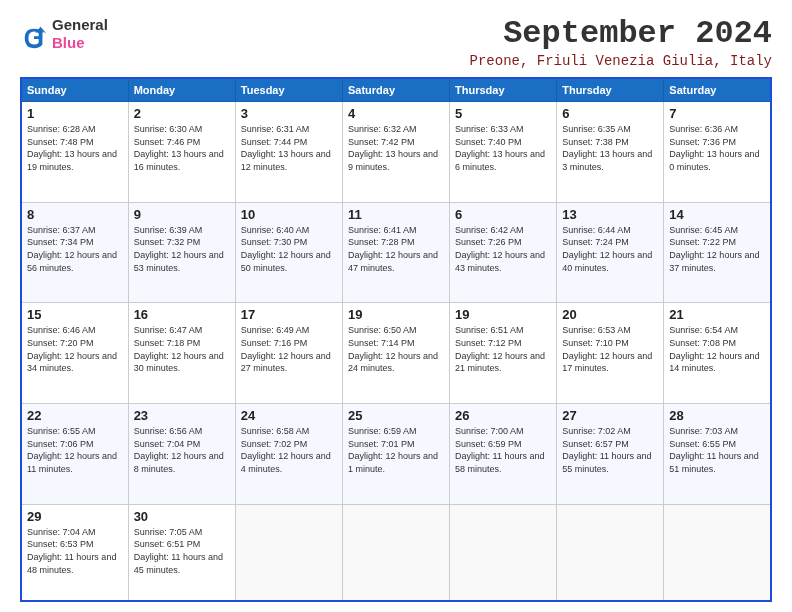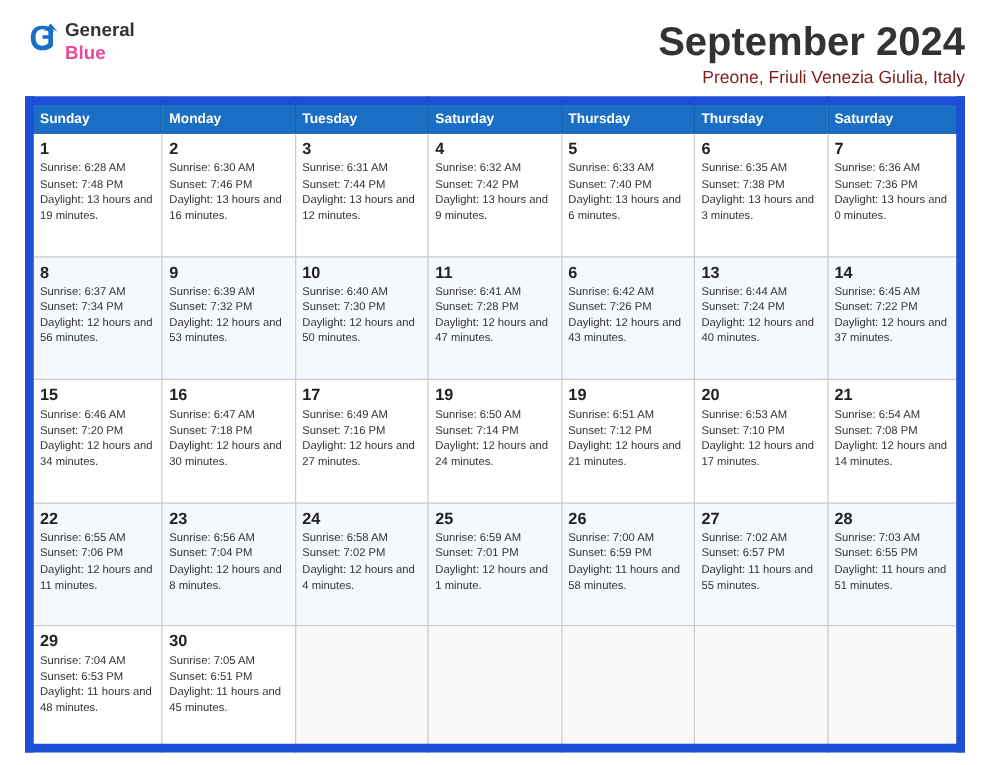--- a/index.html
+++ b/index.html
@@ -18,50 +18,51 @@
       flex-direction: column;
     }
     .header {
       display: flex;
       justify-content: space-between;
       align-items: flex-start;
       margin-bottom: 8px;
     }
     .logo {
       display: flex;
-      align-items: flex-start;
+      align-items: flex-end;
       gap: 4px;
     }
     .logo-text {
       font-size: 15px;
       font-weight: bold;
       color: #333;
       line-height: 1.2;
     }
     .logo-icon {
       width: 28px;
       height: 28px;
     }
     .title-section {
       text-align: right;
+      font-family: Liberation Mono, monospace;
     }
     .main-title {
       font-size: 32px;
       font-weight: bold;
       color: #333;
       line-height: 1.1;
     }
     .subtitle {
       font-size: 14px;
       color: #7f1d1d;
       margin-top: 2px;
     }
     .calendar {
       flex: 1;
-      border: 7px solid #1d4ed8;
+      border: 2px solid #1d4ed8;
       border-collapse: collapse;
       width: 100%;
       table-layout: fixed;
       font-size: 9.5px;
     }
     .calendar th {
       background-color: #1a6fc4;
       color: white;
       text-align: left;
       padding: 5px 5px;

